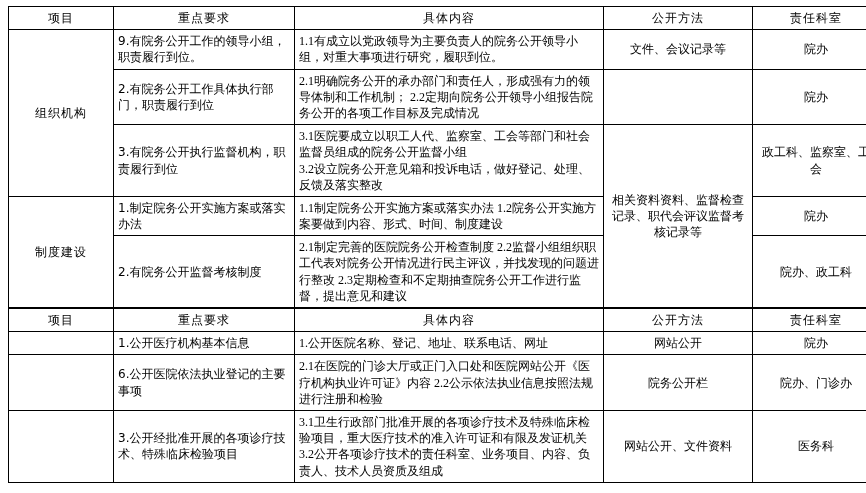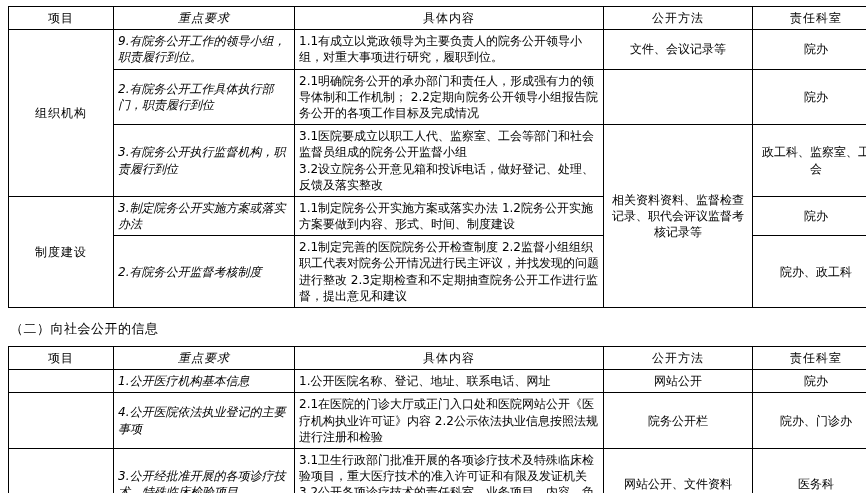--- a/index.html
+++ b/index.html
@@ -34,22 +34,22 @@
     line-height: 1.35;
   }
   .hdr td {
     text-align: center;
     font-weight: bold;
     font-size: 13px;
     padding: 6px 4px;
     letter-spacing: 1px;
   }
   .c-item { width: 96px; text-align: center; }
-  .c-req  { width: 172px; font-style: italic; }
-  .c-cont { width: 300px; }
+  .c-req  { width: 172px; }
+  .c-cont { width: 300px; font-family: Liberation Serif, serif; }
   .c-meth { width: 140px; text-align: center; }
   .c-dept { width: 118px; text-align: center; }
 
   td.center { text-align: center; }
   td.left { text-align: left; }
   .group-label {
     text-align: center;
     font-weight: bold;
     letter-spacing: 1px;
   }
@@ -90,53 +90,52 @@
       <tr>
         <td class="c-req left">3.有院务公开执行监督机构，职责履行到位</td>
         <td class="c-cont left" style="white-space:pre-line">3.1医院要成立以职工人代、监察室、工会等部门和社会监督员组成的院务公开监督小组
 3.2设立院务公开意见箱和投诉电话，做好登记、处理、反馈及落实整改</td>
         <td class="c-meth center" rowspan="3">相关资料资料、监督检查记录、职代会评议监督考核记录等</td>
         <td class="c-dept center">政工科、监察室、工会</td>
       </tr>
 
       <tr>
         <td class="c-item group-label" rowspan="2">制度建设</td>
-        <td class="c-req left">3.制定院务公开实施方案或落实办法</td>
+        <td class="c-req left">1.制定院务公开实施方案或落实办法</td>
         <td class="c-cont left">1.1制定院务公开实施方案或落实办法   1.2院务公开实施方案要做到内容、形式、时间、制度建设</td>
         <td class="c-dept center">院办</td>
       </tr>
       <tr>
         <td class="c-req left">2.有院务公开监督考核制度</td>
         <td class="c-cont left">2.1制定完善的医院院务公开检查制度                2.2监督小组组织职工代表对院务公开情况进行民主评议，并找发现的问题进行整改                                2.3定期检查和不定期抽查院务公开工作进行监督，提出意见和建议</td>
         <td class="c-dept center">院办、政工科</td>
       </tr>
     </tbody>
   </table>
 
-  <div class="section-title">（二）向社会公开的信息</div>
 
   <table class="doc-table">
     <tbody>
       <tr class="hdr">
         <td class="c-item">项目</td>
         <td class="c-req">重点要求</td>
         <td class="c-cont">具体内容</td>
         <td class="c-meth">公开方法</td>
         <td class="c-dept">责任科室</td>
       </tr>
       <tr>
         <td class="c-item"></td>
         <td class="c-req left">1.公开医疗机构基本信息</td>
         <td class="c-cont left">1.公开医院名称、登记、地址、联系电话、网址</td>
         <td class="c-meth center">网站公开</td>
         <td class="c-dept center">院办</td>
       </tr>
       <tr>
         <td class="c-item"></td>
-        <td class="c-req left">4.公开医院依法执业登记的主要事项</td>
+        <td class="c-req left">6.公开医院依法执业登记的主要事项</td>
         <td class="c-cont left">2.1在医院的门诊大厅或正门入口处和医院网站公开《医疗机构执业许可证》内容    2.2公示依法执业信息按照法规进行注册和检验</td>
         <td class="c-meth center">院务公开栏</td>
         <td class="c-dept center">院办、门诊办</td>
       </tr>
       <tr>
         <td class="c-item"></td>
         <td class="c-req left">3.公开经批准开展的各项诊疗技术、特殊临床检验项目</td>
         <td class="c-cont left" style="white-space:pre-line">3.1卫生行政部门批准开展的各项诊疗技术及特殊临床检验项目，重大医疗技术的准入许可证和有限及发证机关
 3.2公开各项诊疗技术的责任科室、业务项目、内容、负责人、技术人员资质及组成</td>
         <td class="c-meth center">网站公开、文件资料</td>

